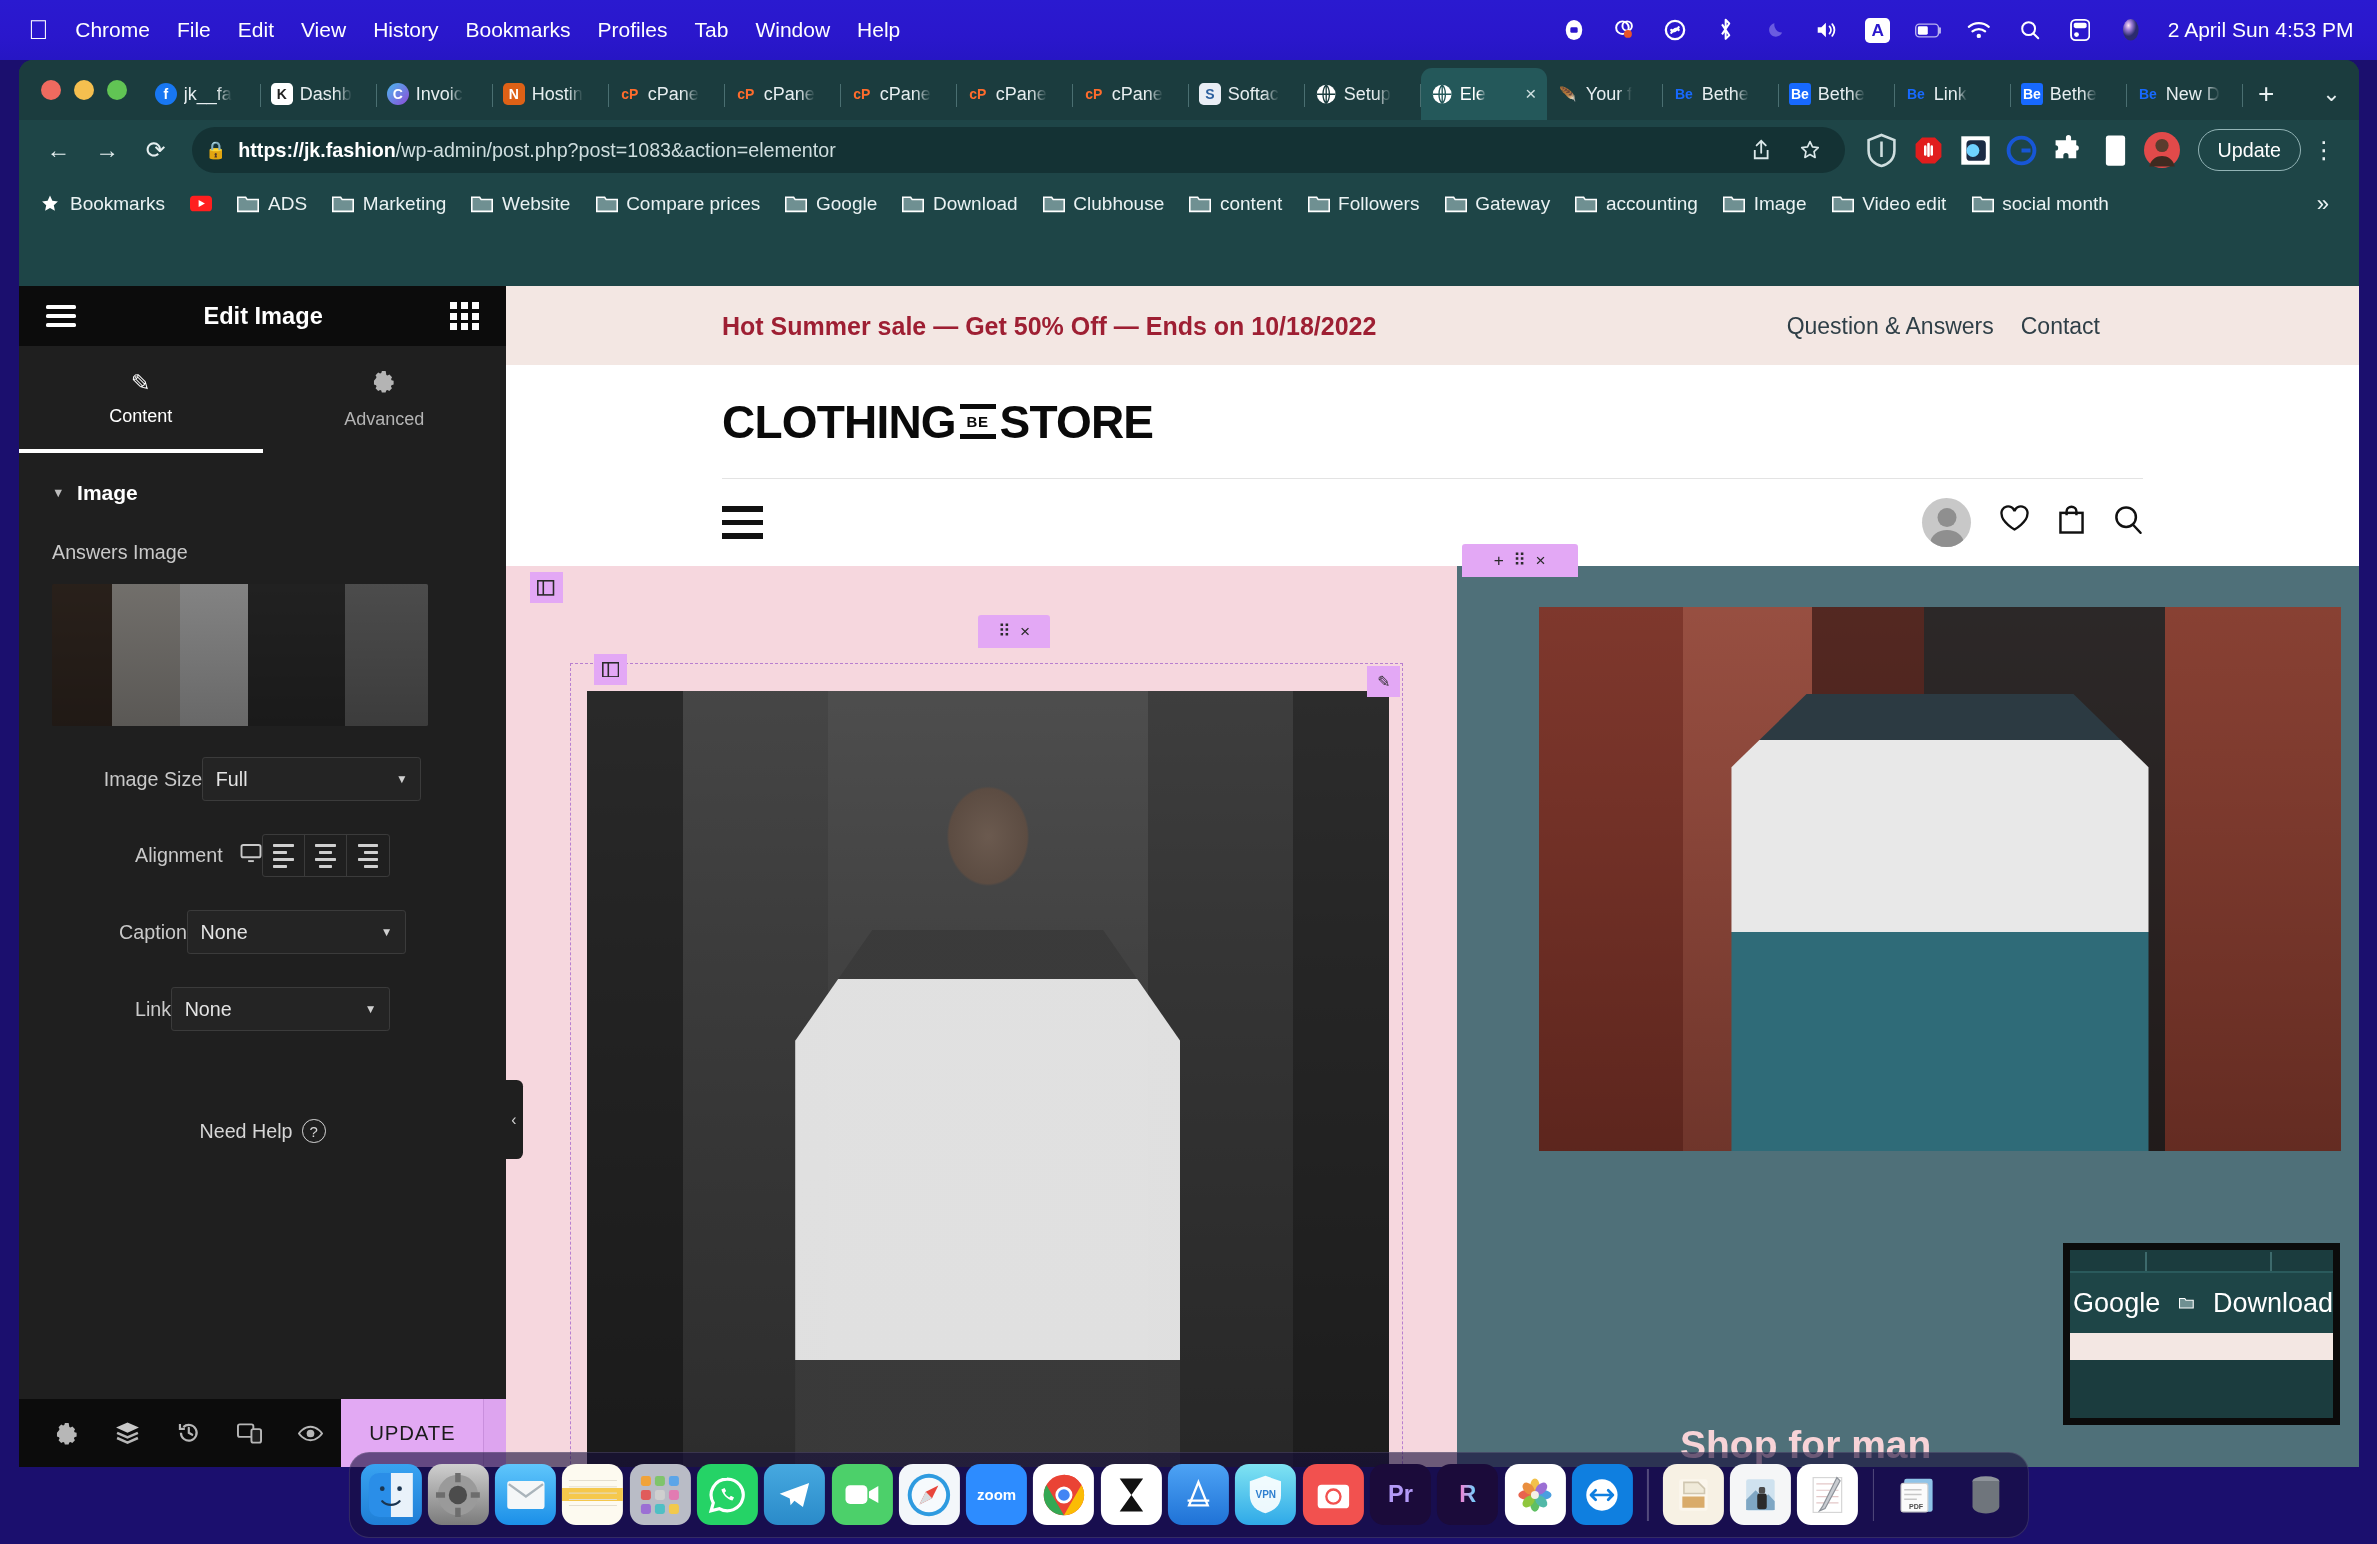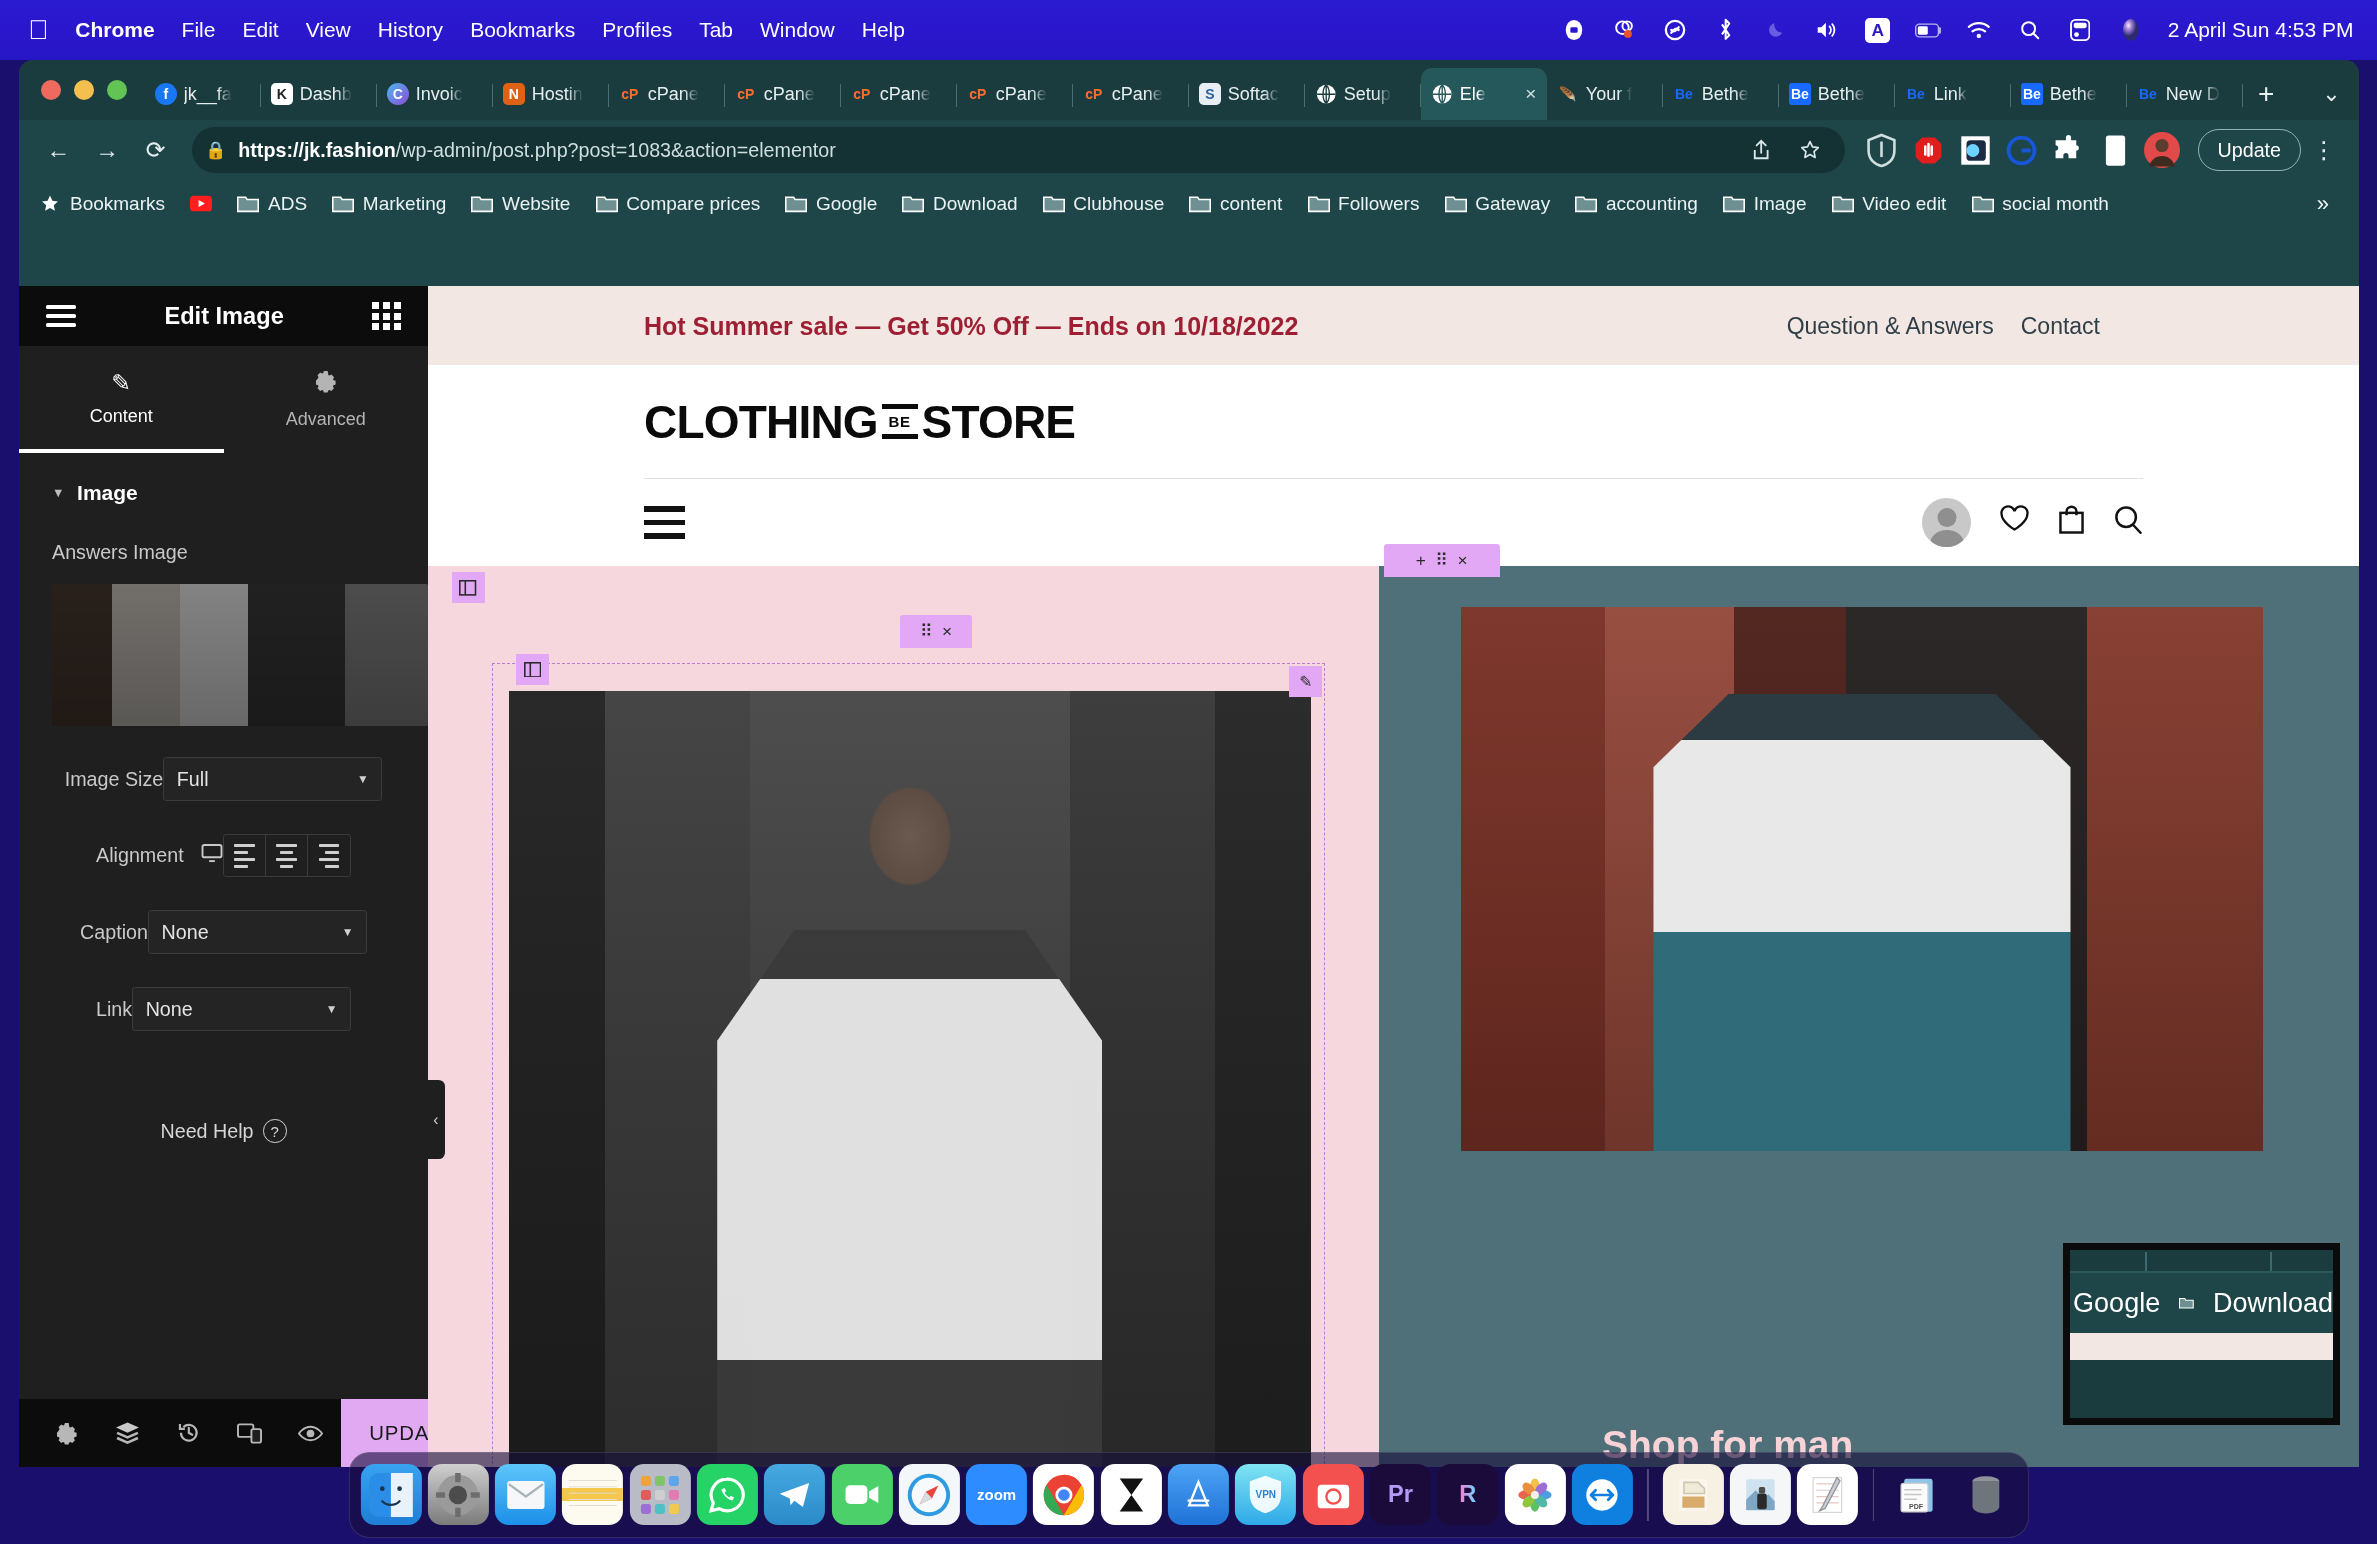--- a/index.html
+++ b/index.html
@@ -11,21 +11,21 @@
   }
 
   
   #menubar{
     position:absolute; top:0; left:0; width:2377px; height:60px;
     background:linear-gradient(180deg,#2a1ad0 0%,#2a17cc 60%,#2616c4 100%);
     display:flex; align-items:center; color:#fff; z-index:40;
   }
   #menubar .apple{ margin-left:28px; font-size:27px; line-height:1; }
   #menubar .mitem{ margin-left:27px; font-size:21px; white-space:nowrap;}
-  #menubar .mitem.bold{ font-weight:bold; }
+  #menubar .mitem.bold{ font-weight:normal; }
   #menubar .right{ margin-left:auto; display:flex; align-items:center; gap:23.6px; margin-right:23.6px;}
   #menubar .ricon{ width:27px; height:27px; display:flex; align-items:center; justify-content:center; font-size:20.4px;}
   #menubar .clock{ font-size:21px; white-space:nowrap;}
 
   
   #chrome{
     position:absolute; top:60px; left:19px; width:2340px; height:1407px;
     background:#1e4547; border-radius:14px 14px 0 0; overflow:hidden; z-index:20;
   }
   
@@ -71,21 +71,21 @@
   
   #bookmarks{ height:47px; background:#1e4547; display:flex; align-items:center; padding:0 17.3px; gap:0; color:#eaf2f3;}
   .bm{ display:flex; align-items:center; gap:8.6px; padding:0 12.6px; font-size:19px; white-space:nowrap;}
   .bm .fi{ width:22px;height:19px;flex:0 0 22px;}
   .bmmore{ margin-left:auto; font-size:22px; padding:0 12.6px;}
 
   
   #editorbody{ position:absolute; left:0; right:0; top:226px; bottom:0; display:flex; }
 
   
-  #panel{ width:409px; background:#1f1f1f; display:flex; flex-direction:column; position:relative;}
+  #panel{ width:487px; background:#1f1f1f; display:flex; flex-direction:column; position:relative;}
   #panelhead{ height:60px; background:#0c0c0c; display:flex; align-items:center; justify-content:space-between; padding:0 27px;}
   #panelhead .ptitle{ color:#fff; font-size:23.6px; font-weight:600;}
   .hamb{ display:flex; flex-direction:column; gap:5.5px;}
   .hamb i{ display:block; width:30px;height:3.9px;background:#fff;border-radius:1.6px;}
   .grid9{ display:grid; grid-template-columns:repeat(3,7px); grid-template-rows:repeat(3,7px); gap:3.9px;}
   .grid9 i{ display:block; width:7px;height:7px;background:#fff;}
   #tabsrow{ height:107px; background:#1f1f1f; display:flex; }
   .ptab{ flex:1; display:flex; flex-direction:column; align-items:center; justify-content:center; gap:11px; color:#b4b4b4; font-size:18px; position:relative;}
   .ptab .ic{ font-size:23.6px; line-height:1;}
   .ptab.on{ color:#fff; }

